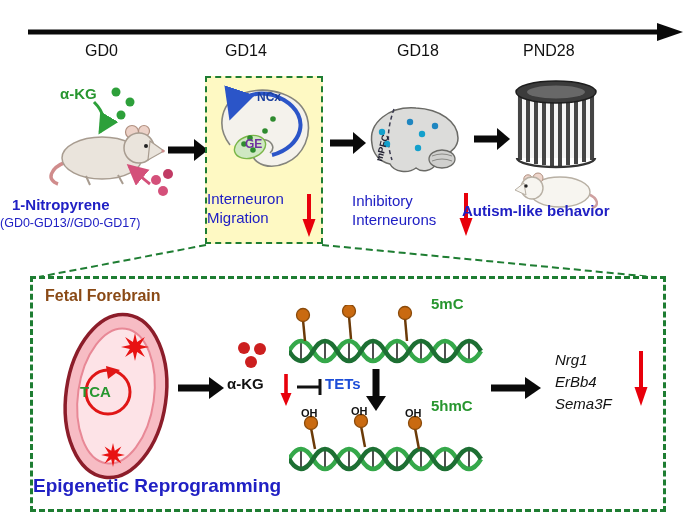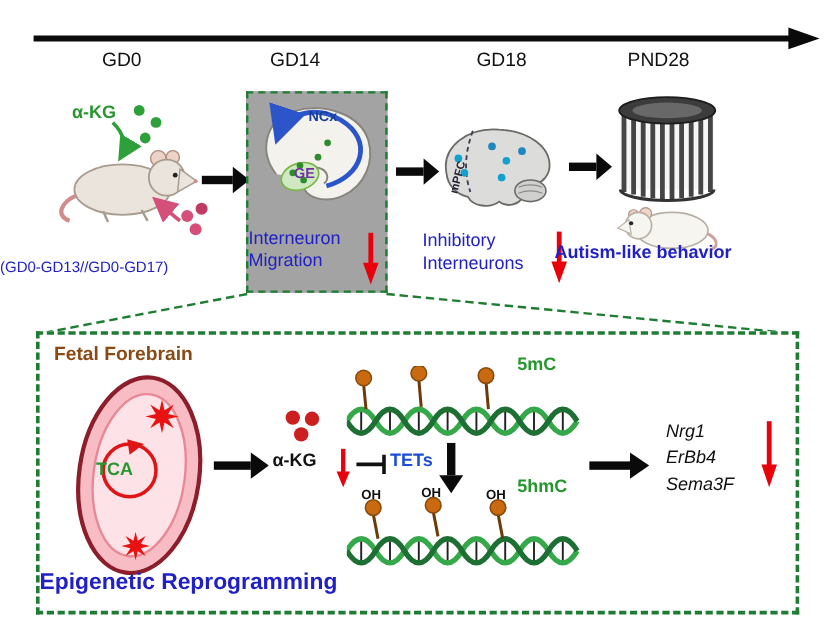--- a/index.html
+++ b/index.html
@@ -8,21 +8,21 @@
   #stage{position:relative;width:700px;height:525px;background:#fff;overflow:hidden}
   .t{position:absolute;white-space:nowrap;color:#111;line-height:1.15}
   .c{text-align:left}
   .abs{position:absolute}
   .blue{color:var(--blue,#2020c4)}
   .green{color:var(--green,#27962f)}
   .brown{color:var(--brown,#8a4a16)}
   .purple{color:var(--purple,#7030a0)}
   .navy{color:var(--navy,#1b3f9e)}
   .b{font-weight:bold}
-  .dashbox{position:absolute;border:2px dashed var(--darkgreen,#1e7d32);background:#a3a3a3}
+  .dashbox{position:absolute;border:2px dashed var(--darkgreen,#1e7d32);background:#fef9c3}
   .bigbox{position:absolute;border:3px dashed var(--darkgreen,#1e7d32);background:#fff}
 </style>
 </head>
 <body>
 
 <div id="stage">
 
   <svg class="abs" style="left:25px;top:22px" width="660" height="20" viewBox="0 0 660 20">
     <line x1="3" y1="10" x2="636" y2="10" stroke="#0a0a0a" stroke-width="5"></line>
     <polygon points="632,1 658,10 632,19" fill="#0a0a0a"></polygon>
@@ -61,20 +61,21 @@
       <circle cx="123" cy="71" r="1.6" fill="#d08c8c"></circle>
     </g>
     <g>
       <circle cx="116" cy="100" r="5" fill="#d4507a"></circle>
       <circle cx="128" cy="94" r="5" fill="#c13a64"></circle>
       <circle cx="123" cy="111" r="5" fill="#d4507a"></circle>
     </g>
     <path d="M110,104 C102,98 96,92 89,86" stroke="#d4507a" stroke-width="3" fill="none" marker-end="url(#mp)"></path>
   </svg>
 
+  <span class="t c blue b" style="left:12px;top:196px;width:190px;font-size:15px">1-Nitropyrene</span>
   <span class="t c blue" style="left:0px;top:216px;width:215px;font-size:12.5px;font-weight:500">(GD0-GD13//GD0-GD17)</span>
 
   <svg class="abs" style="left:168px;top:137px" width="40" height="26" viewBox="0 0 40 26">
     <rect x="0" y="9.5" width="26" height="7" fill="#0a0a0a"></rect>
       <polygon points="26,2 40,13 26,24" fill="#0a0a0a"></polygon>
   </svg>
 
   <div class="dashbox" style="left:205px;top:76px;width:118px;height:168px">
     <svg class="abs" style="left:3px;top:5px" width="110" height="95" viewBox="0 0 110 95">
       <defs>

